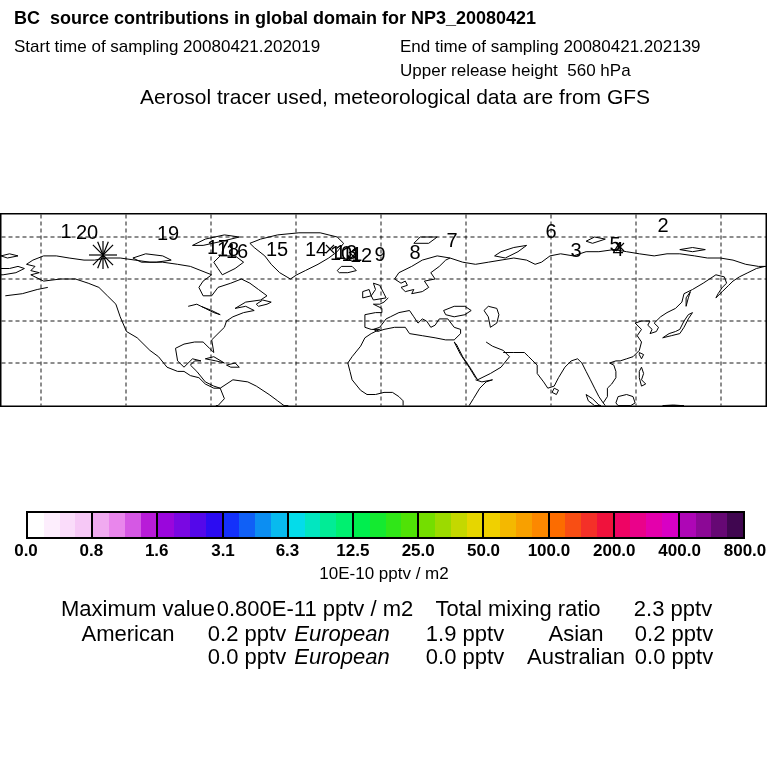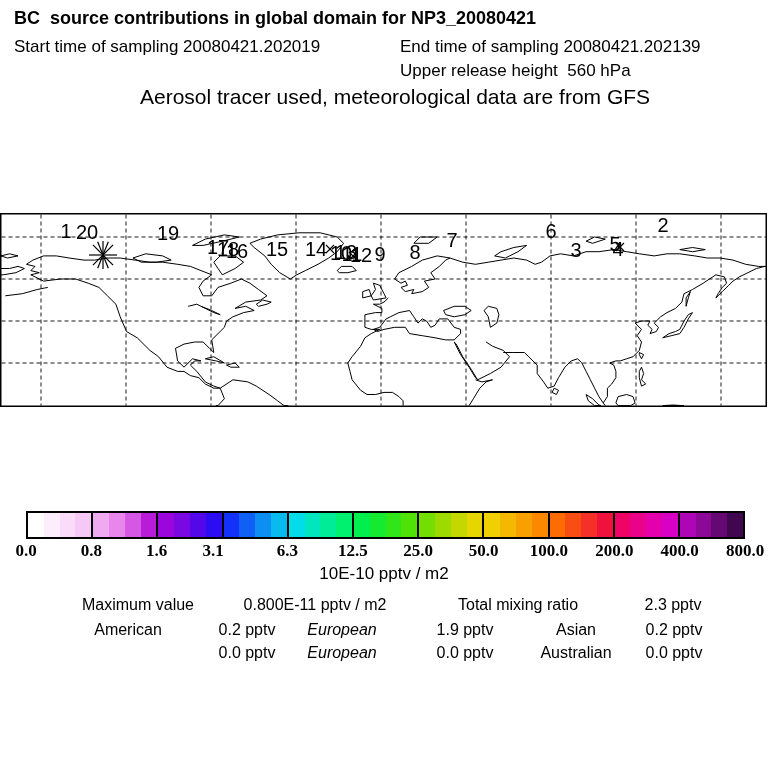--- a/index.html
+++ b/index.html
@@ -11,26 +11,26 @@
   .h2b{left:400px;top:37px;font-size:17px;}
   .h3a{left:95px;top:61px;font-size:17px;}
   .h3b{left:400px;top:61px;font-size:17px;}
   .h4{left:140px;top:85px;font-size:21px;}
   #map-wrap{position:absolute;left:0;top:213px;width:768px;height:194px;}
   
   #cbar{position:absolute;left:26px;top:511px;width:719px;height:28px;
         border:2px solid #000;box-sizing:border-box;display:flex;}
   #cbar .cell{flex:1 1 auto;height:100%;}
   #cbar .seg-edge{border-left:2px solid #000;}
-  #cbar-ticks{position:absolute;left:0;top:541px;width:768px;height:20px;font-family:Liberation Serif, serif;}
+  #cbar-ticks{position:absolute;left:0;top:541px;width:768px;height:20px;}
   #cbar-ticks span{position:absolute;transform:translateX(-50%);font-size:17px;font-weight:bold;white-space:pre;}
   .unit{left:384px;top:564px;transform:translateX(-50%);font-size:17px;}
   
   .srow{position:absolute;left:0;width:768px;height:20px;}
-  .srow span{position:absolute;transform:translateX(-50%);font-size:16px;white-space:pre;}
+  .srow span{position:absolute;transform:translateX(-50%);font-size:22px;white-space:pre;}
   #srow1{top:596px;}
   #srow2{top:621px;}
   #srow3{top:644px;}
   .mc1{left:138px;} .mc2{left:315px;} .mc3{left:518px;} .mc4{left:673px;}
   .sc1{left:128px;} .sc2{left:247px;} .sc3{left:342px;font-style:italic;}
   .sc4{left:465px;} .sc5{left:576px;} .sc6{left:674px;}
 </style>
 </head>
 <body>
 
@@ -176,21 +176,21 @@
       <div class="cell" style="background: rgb(216, 0, 196);"></div>
       <div class="cell seg-edge" style="background: rgb(174, 6, 182);"></div>
       <div class="cell" style="background: rgb(140, 8, 150);"></div>
       <div class="cell" style="background: rgb(102, 8, 116);"></div>
       <div class="cell" style="background: rgb(64, 6, 80);"></div>
     </div>
   <div id="cbar-ticks">
       <span style="left: 26px;">0.0</span>
       <span style="left: 91.3636px;">0.8</span>
       <span style="left: 156.727px;">1.6</span>
-      <span style="left: 213px; text-align: center;">3.1</span>
+      <span style="left: 223px; text-align: center;">3.1</span>
       <span style="left: 287.455px;">6.3</span>
       <span style="left: 352.818px;">12.5</span>
       <span style="left: 418.182px;">25.0</span>
       <span style="left: 483.545px;">50.0</span>
       <span style="left: 548.909px;">100.0</span>
       <span style="left: 614.273px;">200.0</span>
       <span style="left: 679.636px;">400.0</span>
       <span style="left: 745px;">800.0</span>
     </div>
   <div class="abs unit">10E-10 pptv / m2</div>

